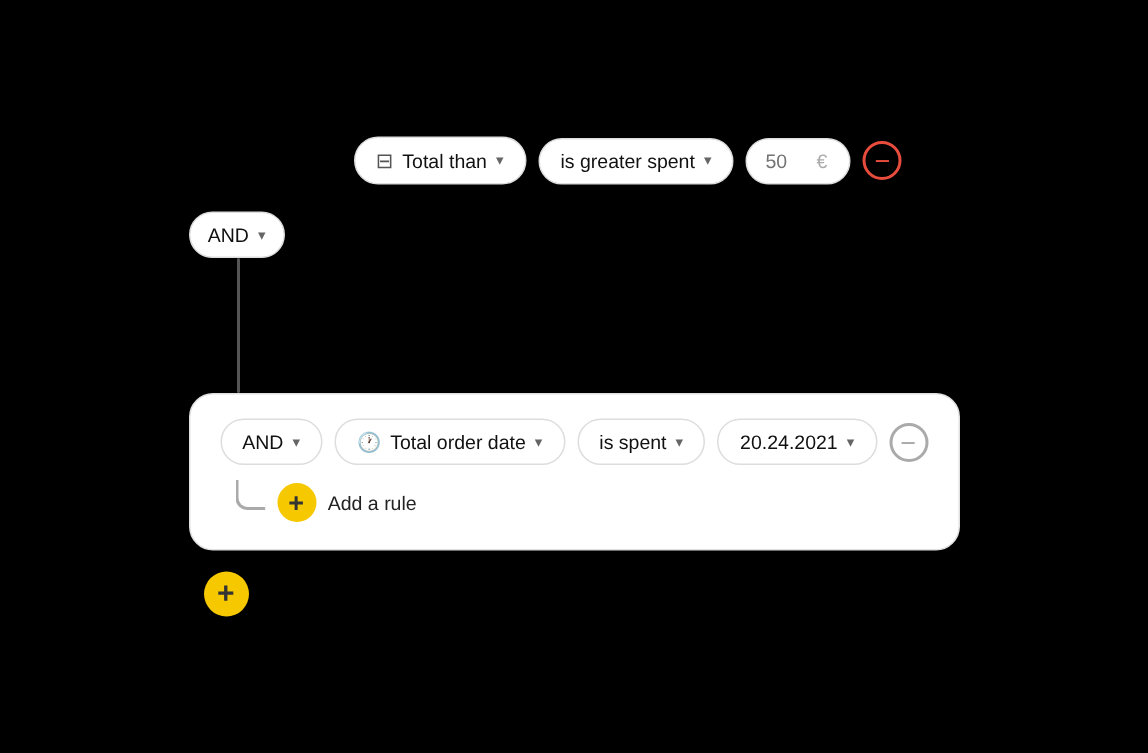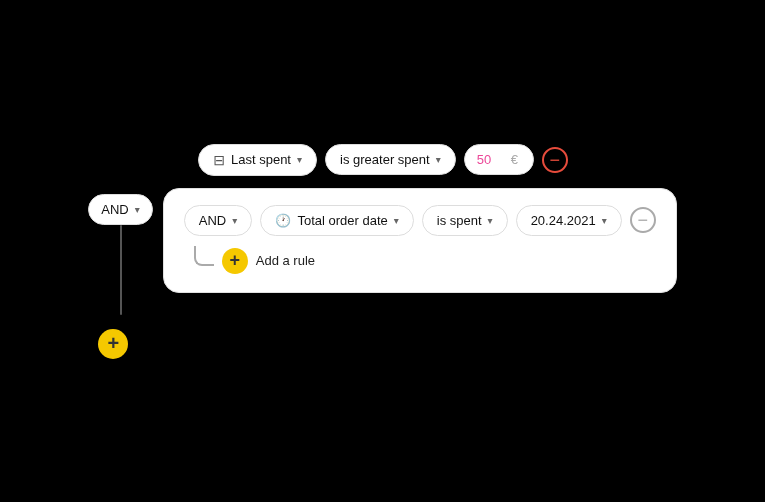--- a/index.html
+++ b/index.html
@@ -67,21 +67,21 @@
       gap: 4px;
       min-width: 70px;
     }
 
     .value-input input {
       border: none;
       outline: none;
       font-size: 13px;
       font-weight: 500;
       width: 30px;
-      color: #ec4899;
+      color: #737373;
     }
 
     .value-input .currency {
       color: #aaa;
       font-size: 13px;
     }
 
     .remove-btn-red {
       width: 26px;
       height: 26px;
@@ -167,20 +167,21 @@
       color: #333;
       font-weight: bold;
       margin-left: 10px;
     }
 
     .outer-row {
       display: flex;
       align-items: flex-start;
       gap: 0;
       position: relative;
+      flex-direction: column;
     }
 
     .and-outer {
       display: flex;
       align-items: center;
       gap: 6px;
       background: #fff;
       border: 1.5px solid #ddd;
       border-radius: 20px;
       padding: 7px 12px;
@@ -200,21 +201,21 @@
     }
   </style>
 </head>
 <body>
 
 <div class="filter-container">
 
   <div class="row" style="margin-bottom: 12px; padding-left: 110px;">
     <button class="pill-btn">
       <span class="icon">⊟</span>
-      <span>Last spent</span>
+      <span>Total than</span>
       <span class="chevron">▾</span>
     </button>
     <button class="pill-btn">
       <span>is greater spent</span>
       <span class="chevron">▾</span>
     </button>
     <div class="value-input">
       <input type="text" value="50" style="">
       <span class="currency">€</span>
     </div>

